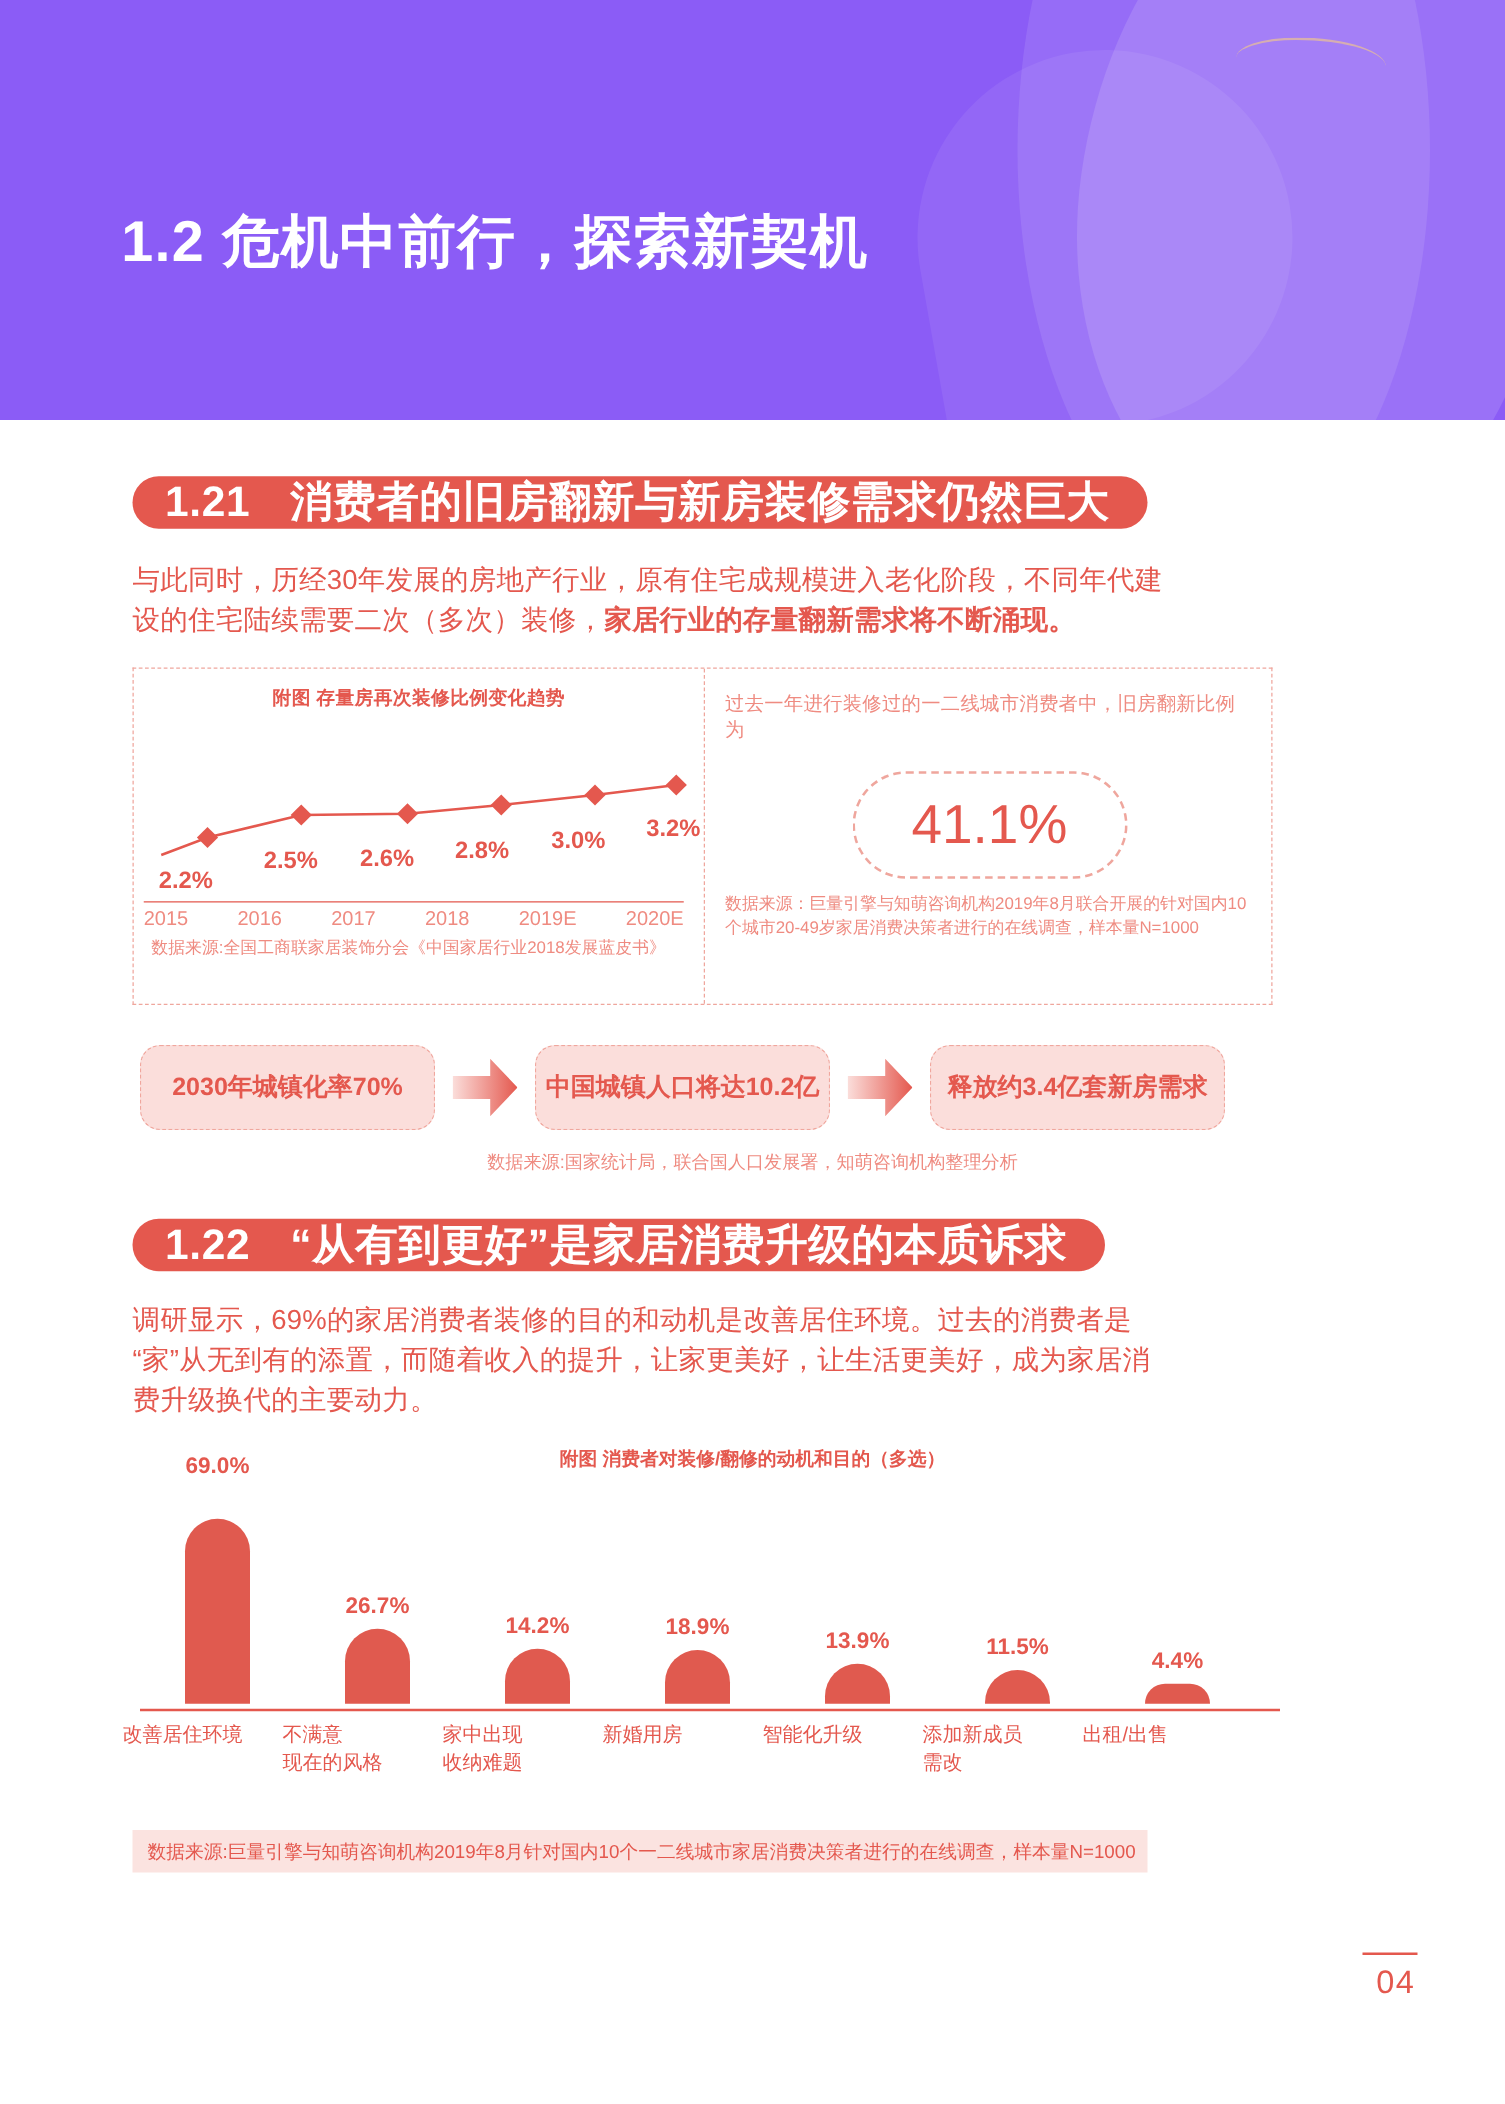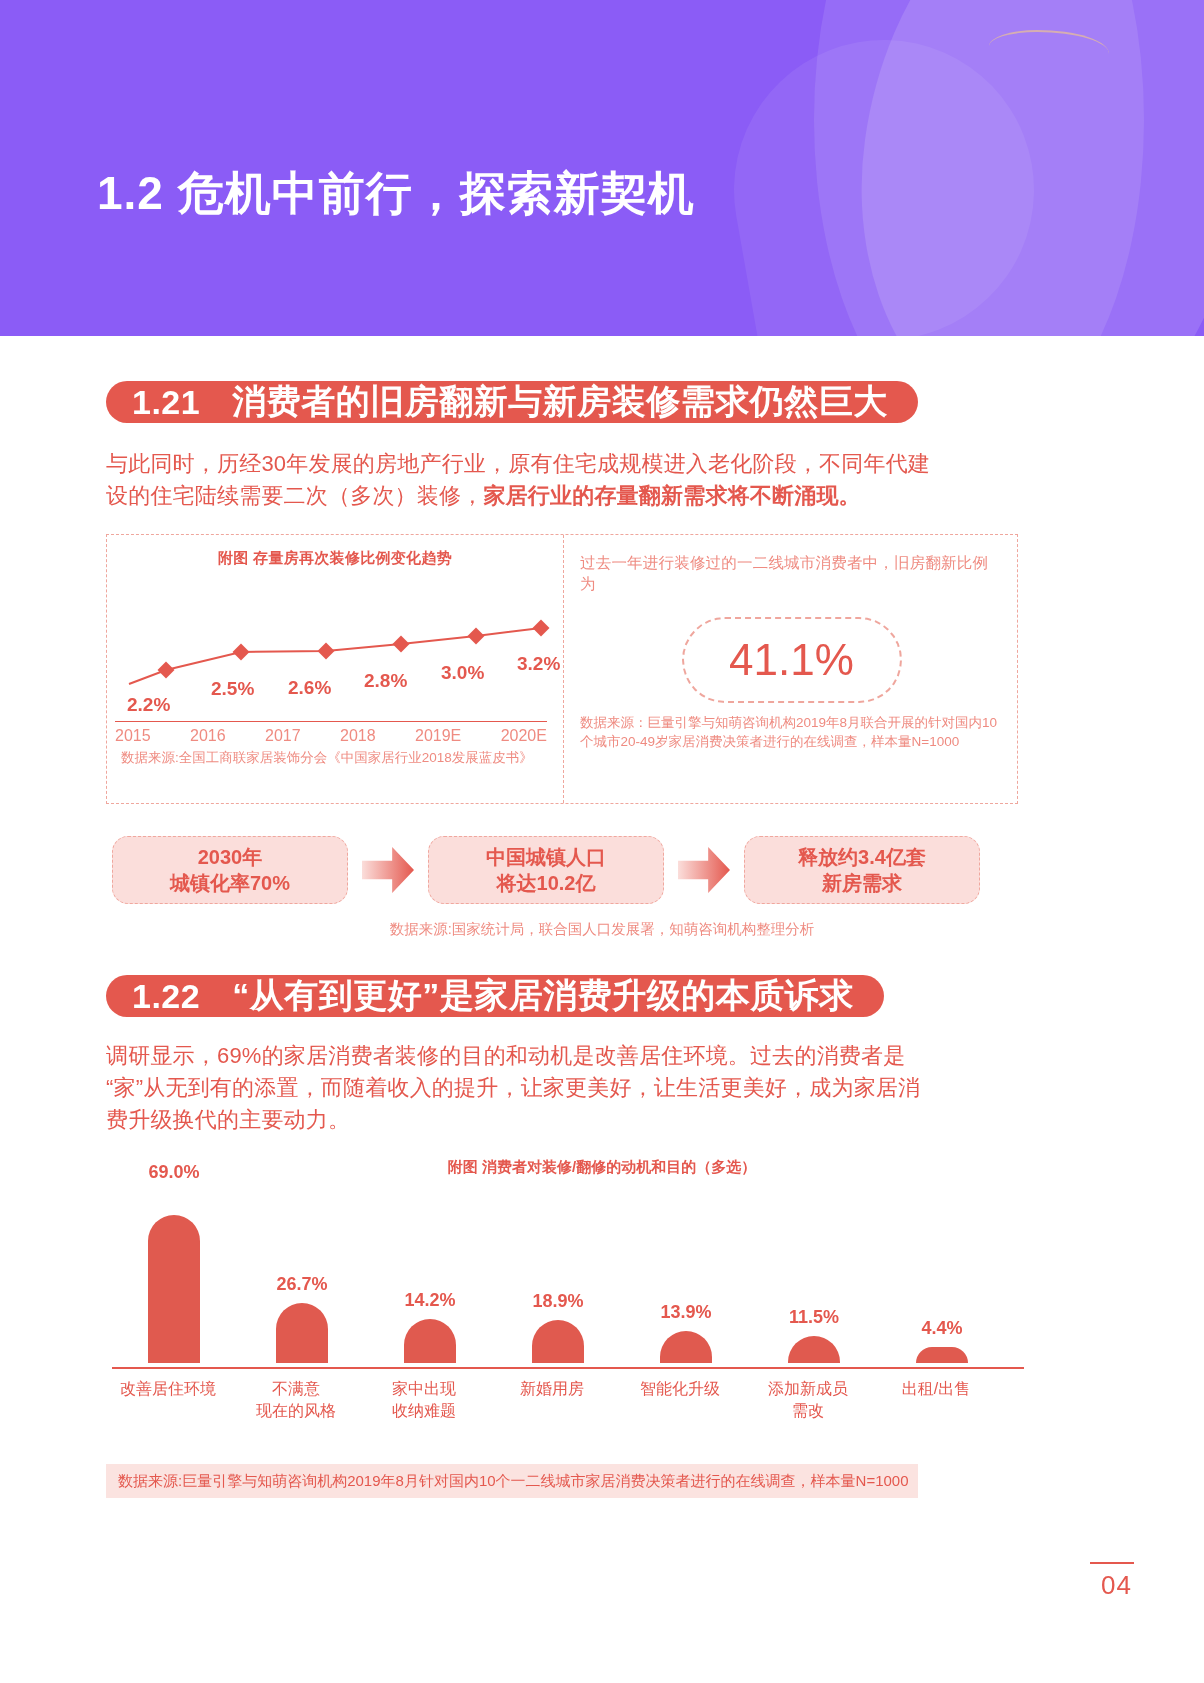--- a/index.html
+++ b/index.html
@@ -123,21 +123,21 @@
   .flow {
     position: absolute; left: 112px; top: 835px;
     width: 900px; height: 70px;
     display: flex; align-items: center;
   }
   .flow-pill {
     width: 236px; height: 68px;
     background: #fbdedb;
     border: 1.5px dashed #f0a79e;
     border-radius: 16px;
-    display: flex; flex-direction: column;
+    display: flex; 
     align-items: center; justify-content: center;
     color: #e4584e; font-size: 20px; font-weight: 700; line-height: 1.32;
   }
   .flow-arrow {
     width: 52px; height: 46px; margin: 0 14px;
     flex: none;
     background: linear-gradient(90deg, #fbdedb 0%, #e4584e 100%);
     clip-path: polygon(0% 30%, 58% 30%, 58% 0%, 100% 50%, 58% 100%, 58% 70%, 0% 70%);
   }
   .flow-note {
@@ -169,21 +169,21 @@
   }
   .bar-axis {
     position: absolute; left: 112px; top: 1367px;
     width: 912px; border-top: 2px solid #e4584e;
   }
   .bar-labels {
     position: absolute; left: 112px; top: 1378px;
     width: 912px; height: 60px;
   }
   .bar-label {
-    position: absolute; text-align: center;
+    position: absolute; text-align: left;
     color: #e4584e; font-size: 16px; line-height: 1.35;
     white-space: pre-line;
   }
 
   
   .source-bar {
     position: absolute; left: 106px; top: 1464px;
     width: 812px; height: 34px;
     background: #fbe3e0;
     display: flex; align-items: center;

